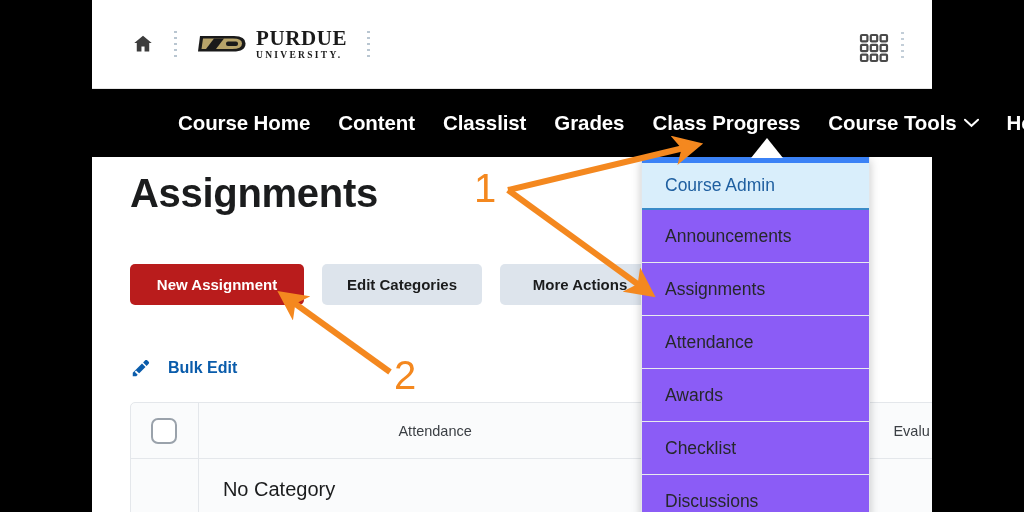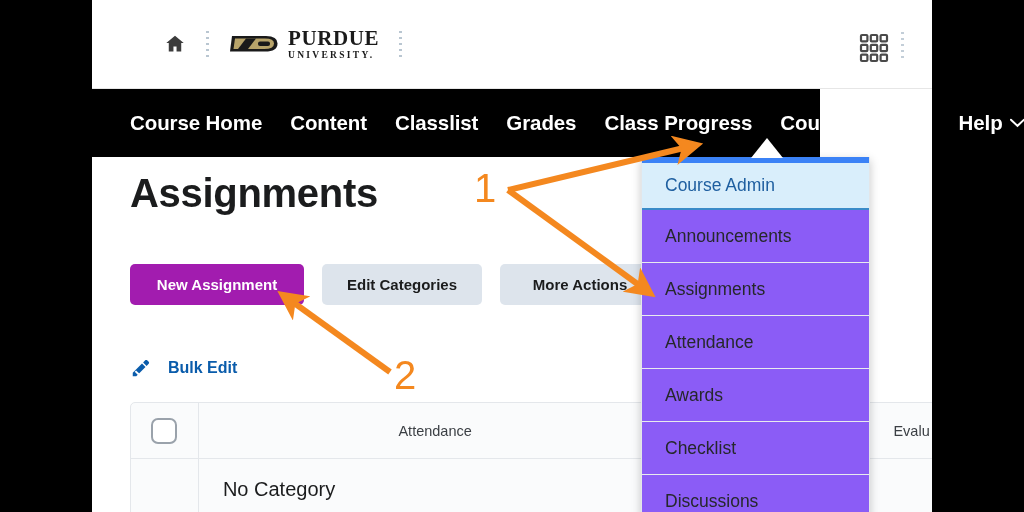--- a/index.html
+++ b/index.html
@@ -14,21 +14,21 @@
   
   .page-frame {
     position: absolute; left: 92px; top: 0; width: 840px; height: 512px;
     background: #fff; overflow: hidden;
   }
 
   
   .top-header {
     position: absolute; left: 0; top: 0; width: 840px; height: 89px;
     background: #ffffff; border-bottom: 1px solid #e6e6e6;
-    display: flex; align-items: center; padding-left: 32px;
+    display: flex; align-items: center;
   }
   .home-icon { margin-left: 40px; width: 22px; height: 22px; display:block; }
   .dot-divider {
     width: 3px; height: 30px; margin: 0 20px;
     background-image: radial-gradient(circle, #b9c6d1 1.2px, transparent 1.3px);
     background-size: 3px 6px; background-repeat: repeat-y;
   }
   .purdue-logo { display:flex; align-items:center; gap:7px; }
   .purdue-mark { width: 52px; height: 26px; display:block; }
   .purdue-words { display:flex; flex-direction:column; line-height:1; }
@@ -43,22 +43,22 @@
   .waffle { position: absolute; right: 43px; top: 33px; display:block; }
   .header-right-divider {
     position:absolute; right: 28px; top: 30px;
     width: 3px; height: 28px;
     background-image: radial-gradient(circle, #c3ced8 1.2px, transparent 1.3px);
     background-size: 3px 6px; background-repeat: repeat-y;
   }
 
   
   .navbar {
-    position: absolute; left: 0; top: 89px; width: 820px; height: 68px;
-    background: #000000; display:flex; align-items:center;
+    position: absolute; left: 0; top: 89px; width: 1024px; height: 68px;
+    background: #000000; display:flex; align-items:center;padding-left:48px;
   }
   .nav-inner { display:flex; align-items:center; margin-left: 130px; gap: 0; }
   .nav-item {
     color: #ffffff; font-size: 20.5px; font-weight: 600;
     padding: 0 14px; white-space: nowrap; cursor: pointer;
     display:flex; align-items:center; gap: 7px; letter-spacing: -0.1px;
   }
   .nav-item:first-child { padding-left: 0; }
 
   
@@ -76,21 +76,21 @@
   .page-title {
     position:absolute; left: 38px; top: 14px;
     font-size: 40px; font-weight: 600; color: #1b1c1d; letter-spacing: -0.3px;
   }
 
   .btn-row { position: absolute; left: 38px; top: 107px; display:flex; gap: 18px; }
   .btn {
     height: 41px; border-radius: 5px; display:flex; align-items:center; justify-content:center;
     font-size: 15px; font-weight: 700; cursor: pointer; padding: 0 20px; white-space:nowrap;
   }
-  .btn-primary { background: #a21caf; color: #ffffff; min-width: 174px; text-align: right; }
+  .btn-primary { background: #b91c1c; color: #ffffff; min-width: 174px; text-align: right; }
   .btn-secondary { background: #dde4ec; color: #1b1c1d; min-width: 160px; }
 
   .bulk-edit {
     position:absolute; left: 38px; top: 200px;
     display:flex; align-items:center; gap: 16px; cursor:pointer;
   }
   .bulk-edit .label { color: #0a5cab; font-size: 16px; font-weight: 700; }
 
   
   .table {

